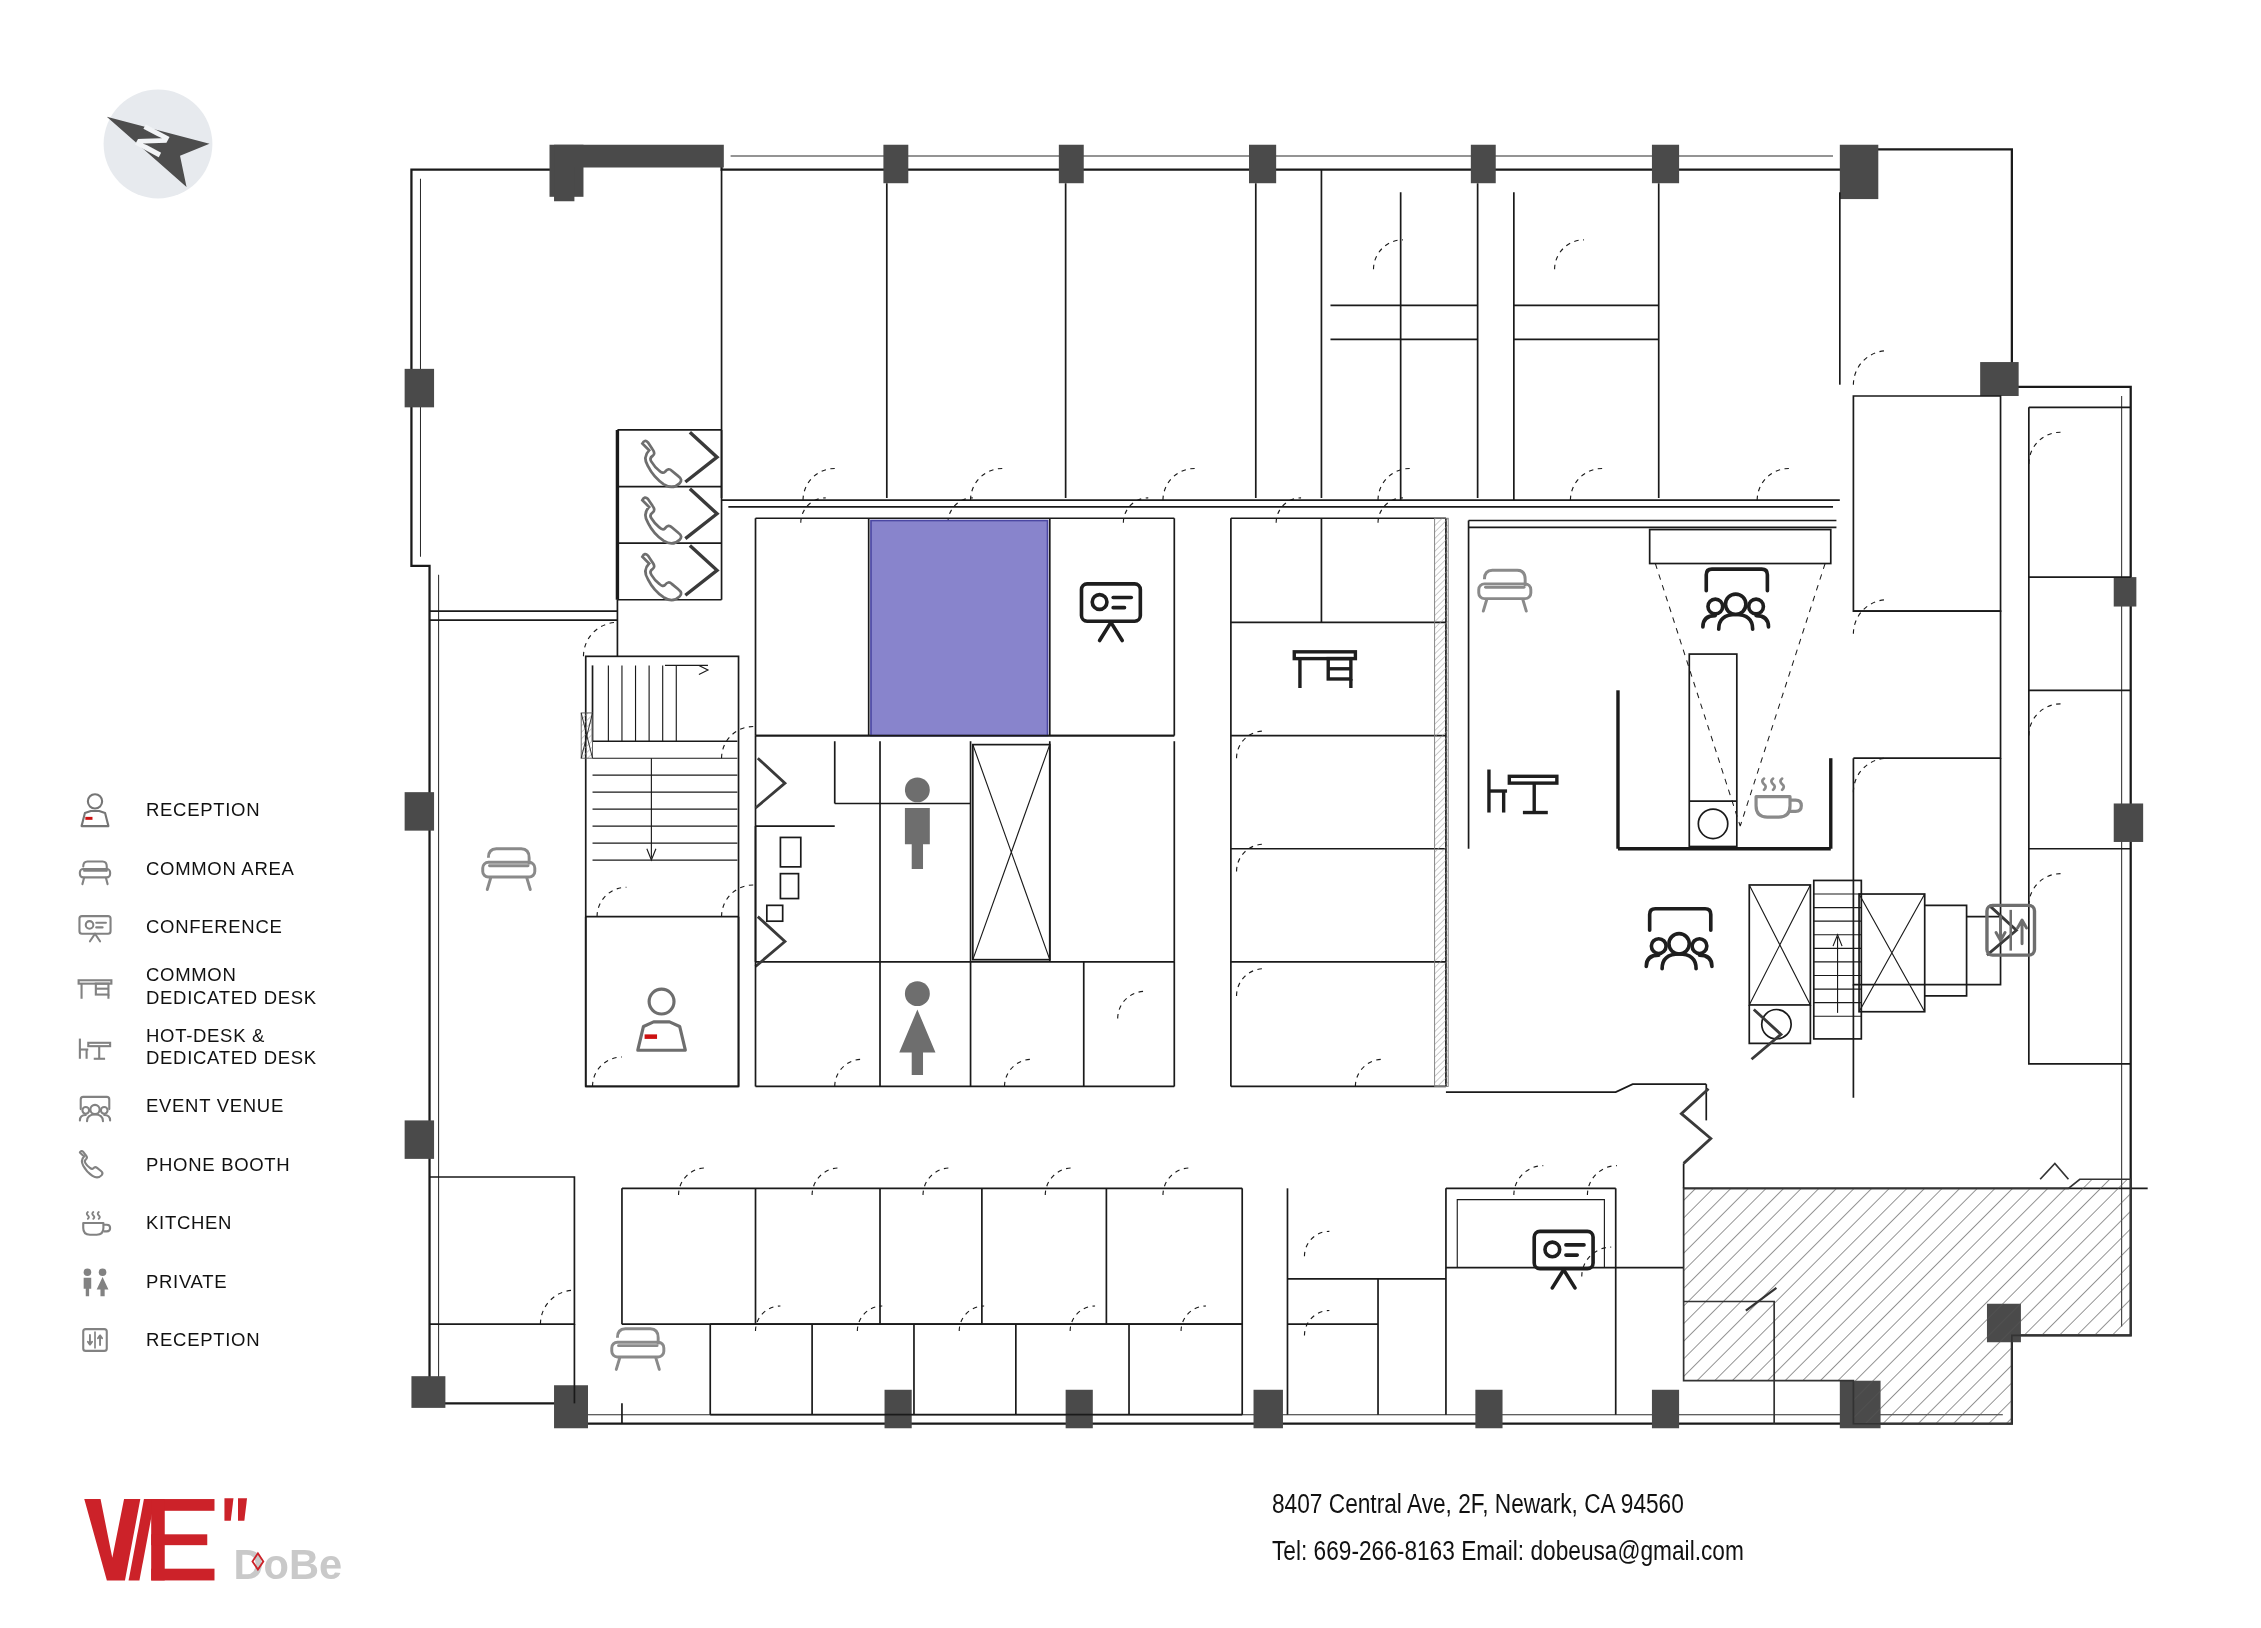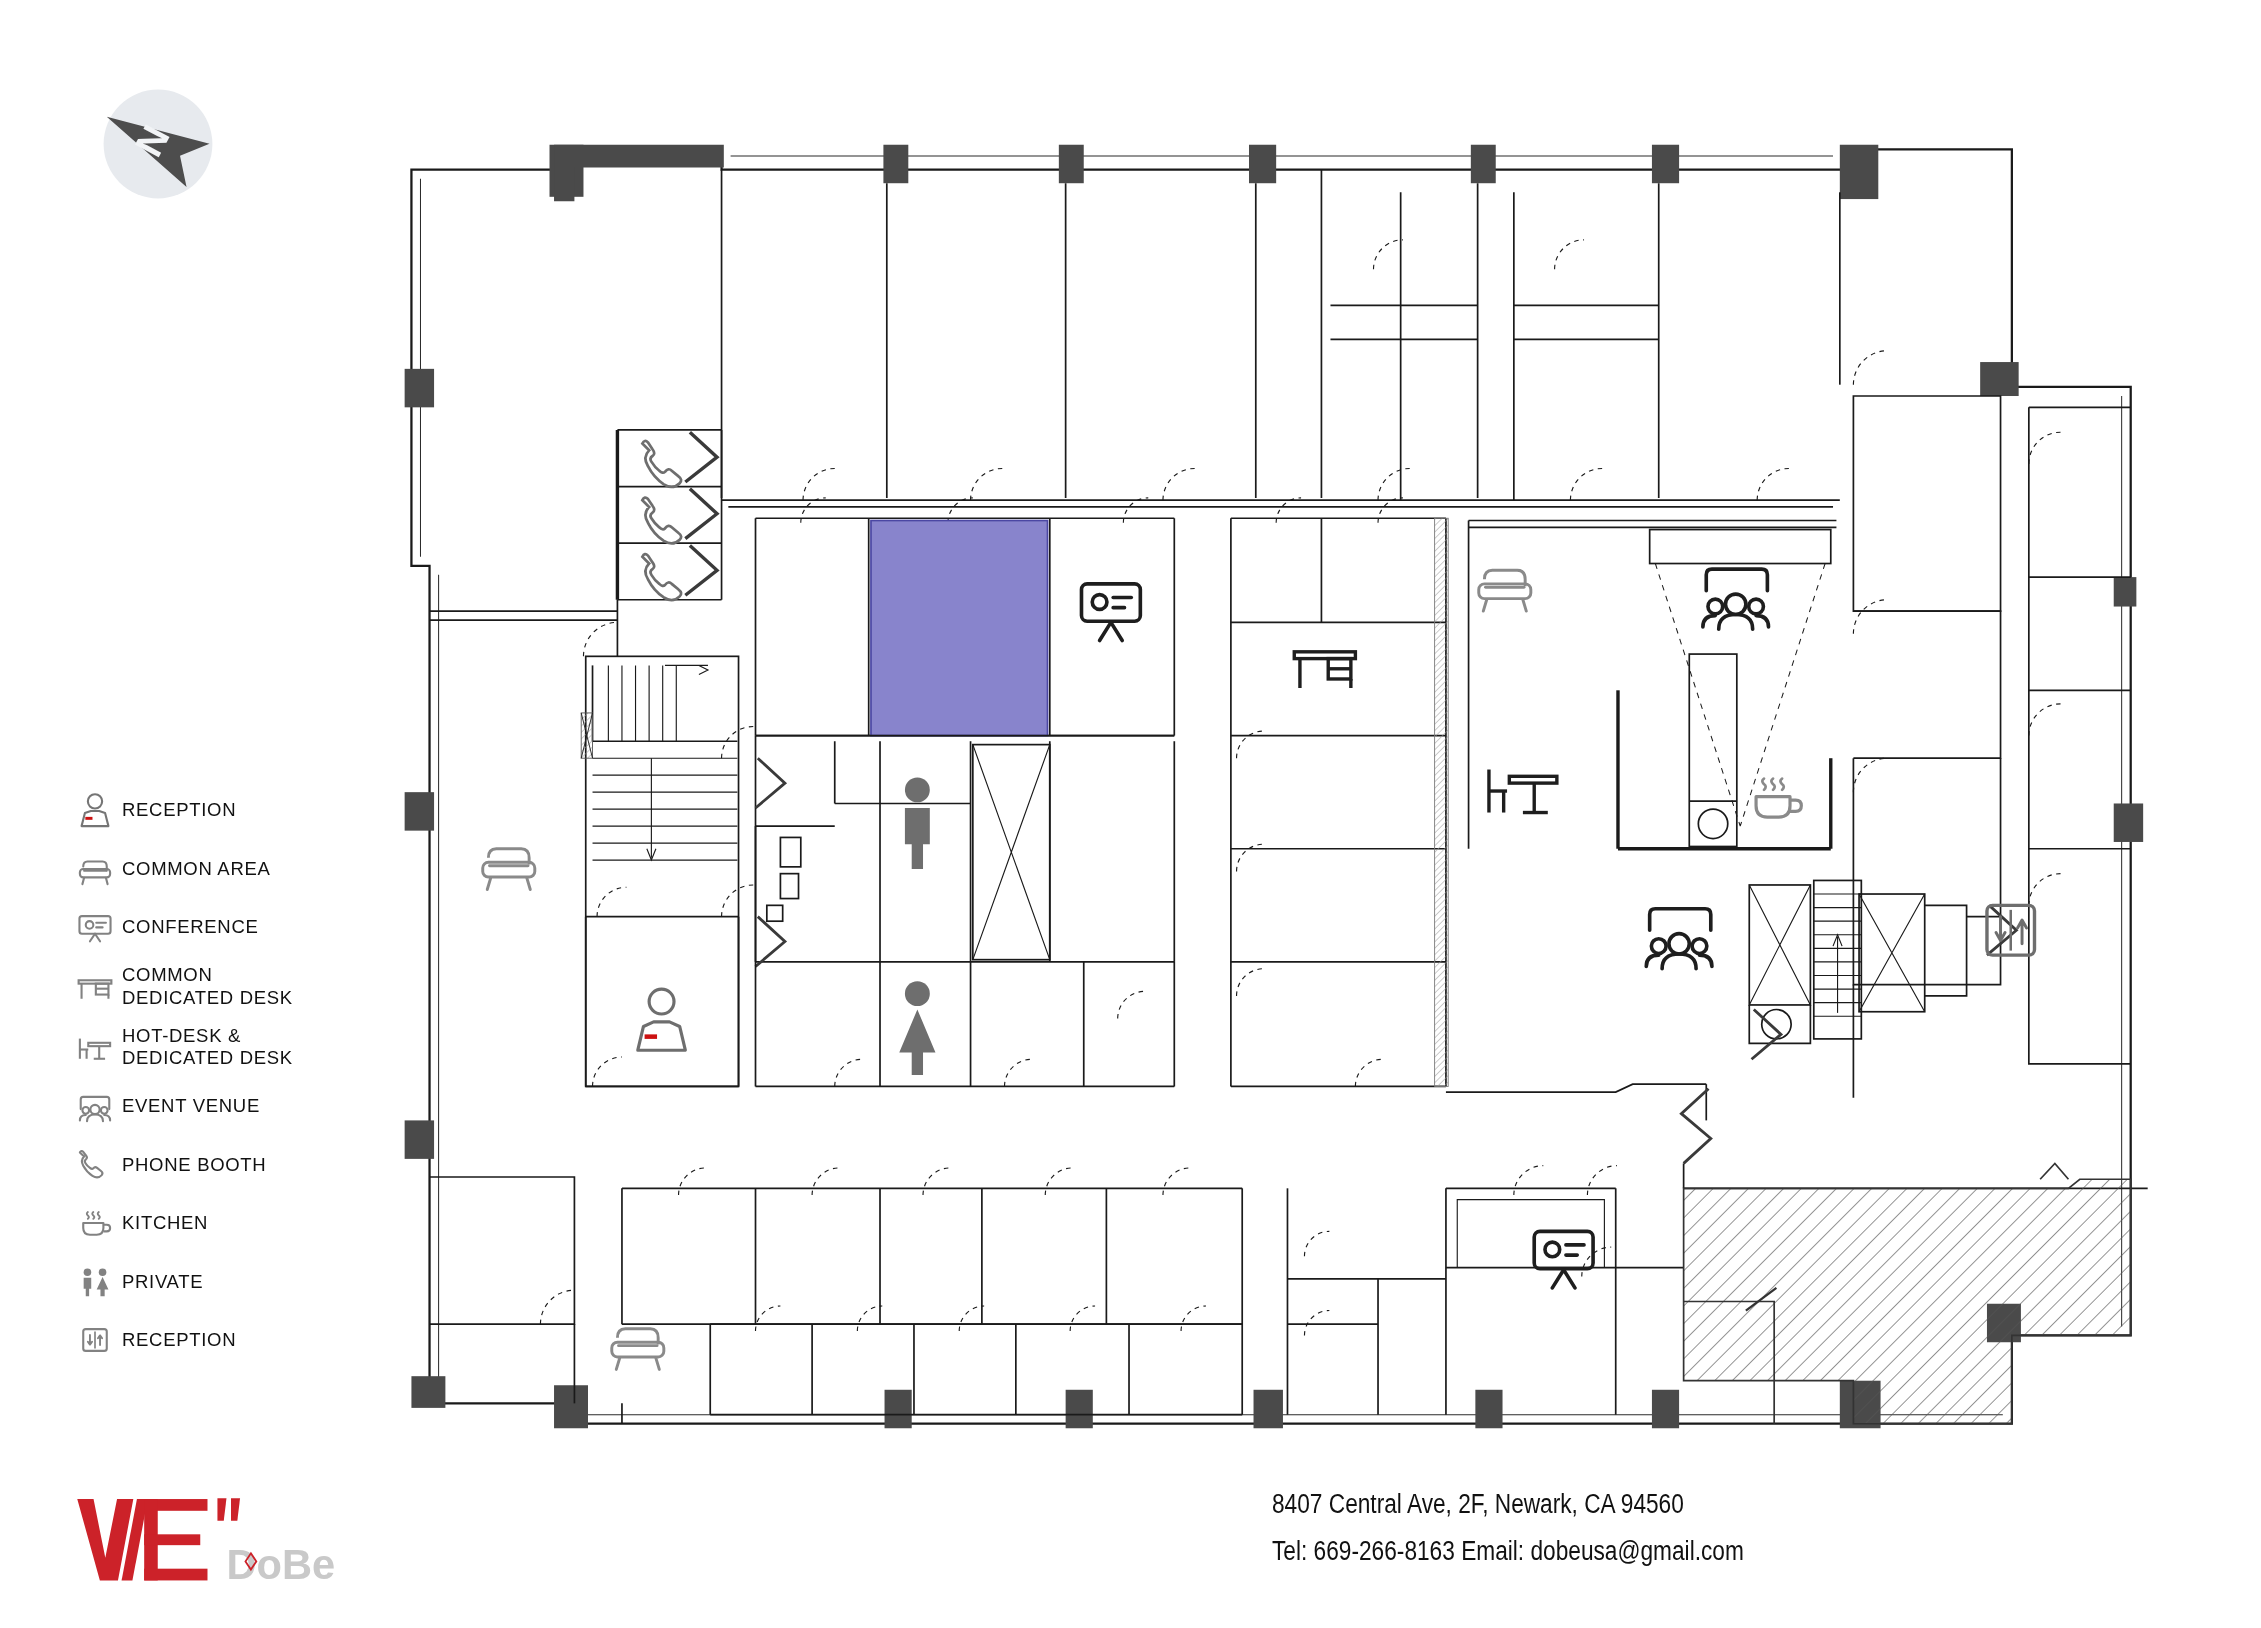--- a/index.html
+++ b/index.html
@@ -8,26 +8,26 @@
     font-family:"Liberation Sans", sans-serif;
     color:#1a1a1a;
   }
   
   #compass{position:absolute;left:90px;top:76px;width:136px;height:136px;}
   
   #legend{position:absolute;left:68px;top:789px;width:326px;}
   .legend-row{display:flex;align-items:center;height:auto;margin-bottom:15.4px;}
   .legend-icon{width:54px;min-width:54px;height:43px;display:flex;align-items:center;justify-content:center;}
   .legend-label{font-size:18.5px;letter-spacing:0.7px;color:#111;line-height:1.22;font-weight:400;}
-  .legend-label span{display:block;}
+  .legend-label span{display:block;margin-left:24px;}
   
   #plan{position:absolute;left:382px;top:124px;width:1777px;height:1325px;}
   
   #footer{position:absolute;left:0;top:1472px;width:2297px;height:157px;}
-  #logo{position:absolute;left:68px;top:18px;width:326px;height:104px;}
+  #logo{position:absolute;left:75px;top:18px;width:326px;height:104px;}
   #brandblock{position:absolute;left:452px;top:13.6px;width:724px;}
   .brand-title{font-size:42px;font-weight:700;letter-spacing:-0.5px;color:#1c1c1c;
      font-family:"Liberation Sans", sans-serif;white-space:nowrap;
      transform:scaleX(0.78);transform-origin:left center;}
   .brand-url{font-size:28px;color:#111;margin-top:7.2px;
      transform:scaleX(0.80);transform-origin:left center;white-space:nowrap;}
   #contactblock{position:absolute;left:1272px;top:19px;width:950px;}
   .contact-line{font-size:27px;color:#111;white-space:nowrap;
      transform:scaleX(0.84);transform-origin:left center;line-height:1.0;}
   .contact-line.second{margin-top:20px;}

